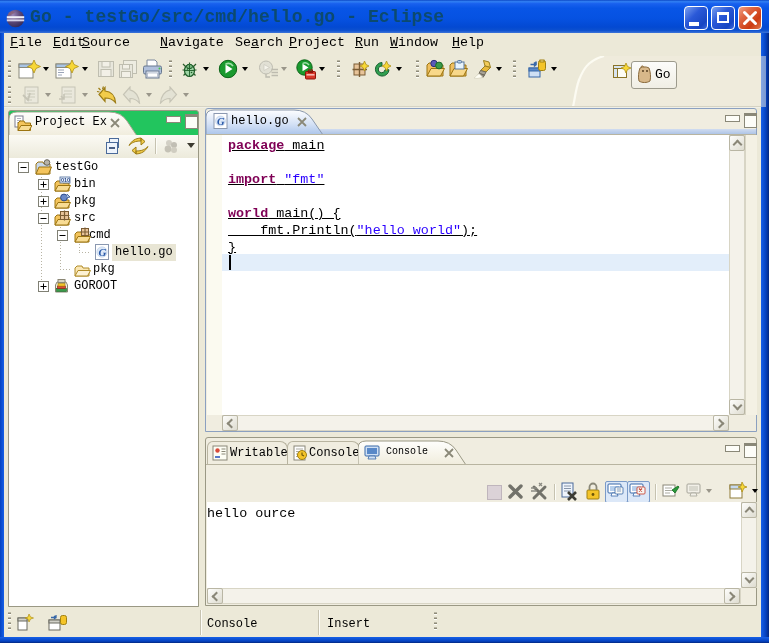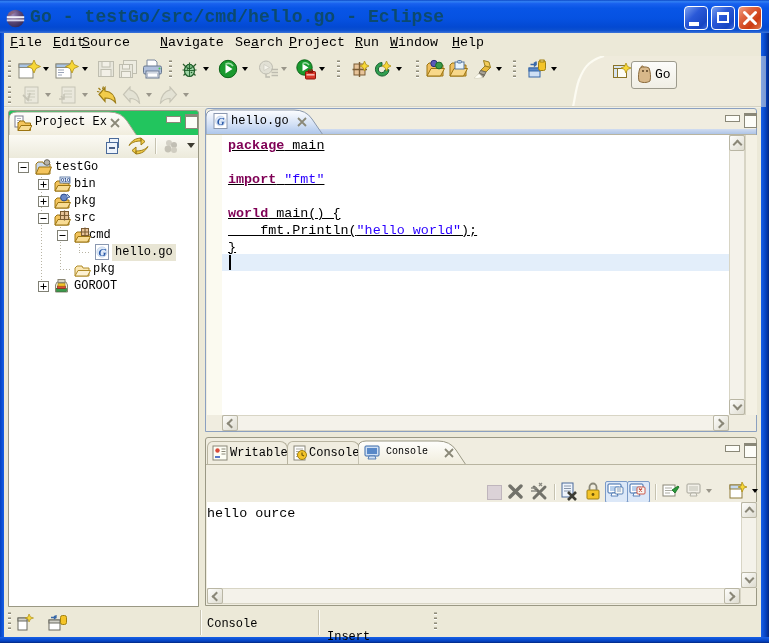--- a/index.html
+++ b/index.html
@@ -554,15 +554,15 @@
  </svg>
  <svg class="abs" style="left:44px;top:5px" width="22" height="19" viewBox="0 0 22 19">
    <rect x="1" y="7" width="11" height="10" fill="#fff" stroke="#6a6a60"></rect>
    <rect x="1" y="7" width="11" height="3" fill="#d0d0c8" stroke="#6a6a60"></rect>
    <path d="M3 4.5 L8 4.5 L8 2 M8 4.5 L6 3 M8 4.5 L6 6" stroke="#3868a8" stroke-width="1.3" fill="none"></path>
    <rect x="12.5" y="2.5" width="6" height="9" rx="2" fill="#f4c428" stroke="#a08010"></rect>
  </svg>
  <div class="abs" style="left:196px;top:2px;width:1px;height:25px;background:#c6c2b0;border-right:1px solid #fdfdf8"></div>
  <div class="abs mono12" style="left:203px;top:9px">Console</div>
  <div class="abs" style="left:314px;top:2px;width:1px;height:25px;background:#c6c2b0;border-right:1px solid #fdfdf8"></div>
- <div class="abs mono12" style="left:323px;top:22px">Insert</div>
+ <div class="abs mono12" style="left:323px;top:9px">Insert</div>
  <div class="abs grip" style="left:430px;top:4px;height:20px"></div>
 </div>
 
 </body></html>

